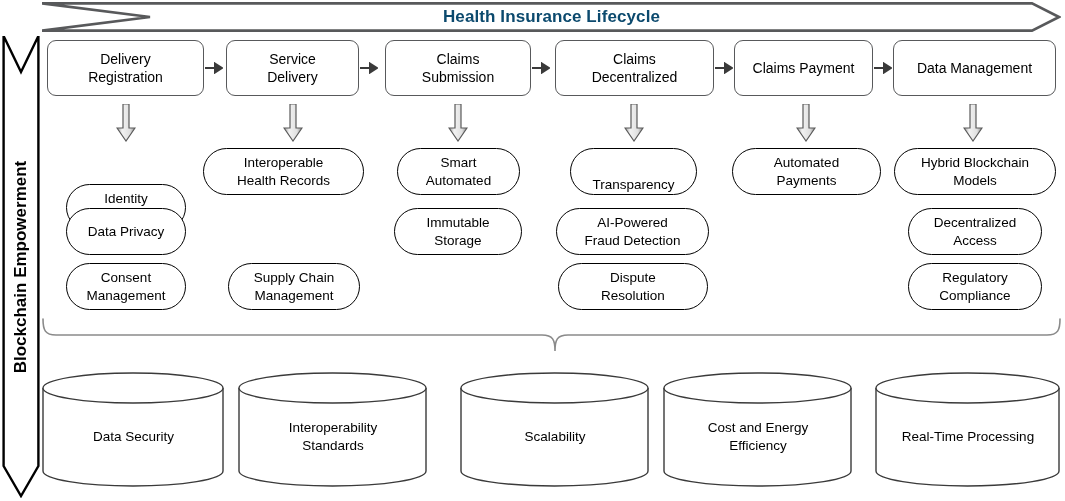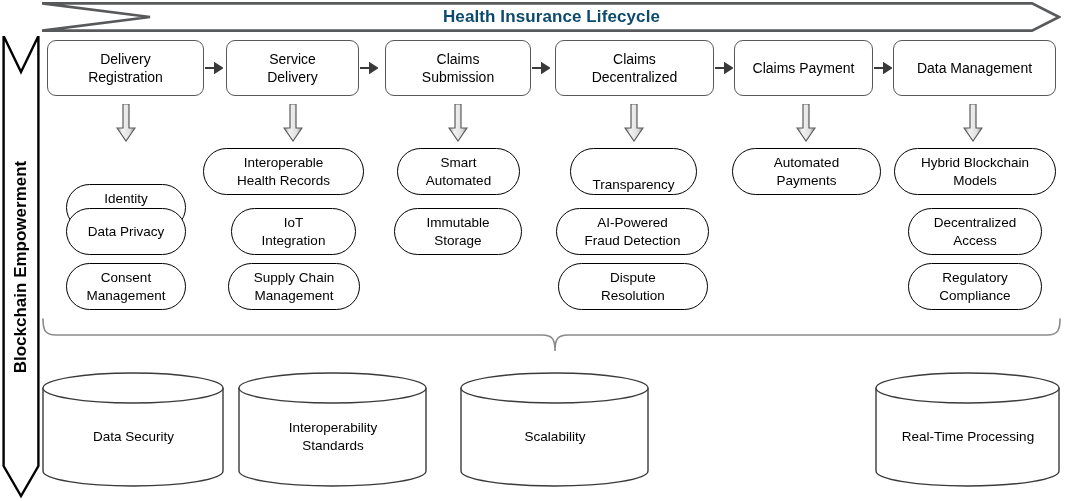--- a/index.html
+++ b/index.html
@@ -179,23 +179,20 @@
   <div class="pill" style="left:66px;width:120px;top:208px;">
     <span>Data Privacy</span>
   </div>
   <div class="pill" style="left:66px;width:120px;top:263px;">
     <span><span>Consent</span><br><span>Management</span></span>
   </div>
 
   <div class="pill" style="left:203px;width:161px;top:148px;">
     <span><span>Interoperable</span><br><span>Health Records</span></span>
   </div>
-  <div class="pill" style="left:231px;width:125px;top:208px;">
-    <span><span>IoT</span><br><span>Integration</span></span>
-  </div>
   <div class="pill" style="left:228px;width:132px;top:263px;">
     <span><span>Supply Chain</span><br><span>Management</span></span>
   </div>
 
   <div class="pill" style="left:397px;width:123px;top:148px;">
     <span><span>Smart</span><br><span>Automated</span></span>
   </div>
   <div class="pill" style="left:394px;width:128px;top:208px;">
     <span><span>Immutable</span><br><span>Storage</span></span>
   </div>
@@ -254,20 +251,29 @@
   <div class="cyl" style="left:460px;width:190px;">
     <svg width="190" height="115" viewBox="0 0 190 115" xmlns="http://www.w3.org/2000/svg">
       <path d="M1,16 L1,99 C1,107.3 42.8,114 94.5,114 C146.2,114 188,107.3 188,99 L188,16" fill="#fff" stroke="#3a3a3a" stroke-width="1.4"></path>
       <ellipse cx="94.5" cy="16" rx="93.5" ry="15" fill="#fff" stroke="#3a3a3a" stroke-width="1.4"></ellipse>
     </svg>
     <div class="cyl-label">
       <span><span>Scalability</span></span>
     </div>
   </div>
 
+  <div class="cyl" style="left:663px;width:190px;">
+    <svg width="190" height="115" viewBox="0 0 190 115" xmlns="http://www.w3.org/2000/svg">
+      <path d="M1,16 L1,99 C1,107.3 42.8,114 94.5,114 C146.2,114 188,107.3 188,99 L188,16" fill="#fff" stroke="#3a3a3a" stroke-width="1.4"></path>
+      <ellipse cx="94.5" cy="16" rx="93.5" ry="15" fill="#fff" stroke="#3a3a3a" stroke-width="1.4"></ellipse>
+    </svg>
+    <div class="cyl-label">
+      <span><span>Cost and Energy</span><br><span>Efficiency</span></span>
+    </div>
+  </div>
 
   <div class="cyl" style="left:875px;width:186px;">
     <svg width="186" height="115" viewBox="0 0 186 115" xmlns="http://www.w3.org/2000/svg">
       <path d="M1,16 L1,99 C1,107.3 41.9,114 92.5,114 C143.1,114 184,107.3 184,99 L184,16" fill="#fff" stroke="#3a3a3a" stroke-width="1.4"></path>
       <ellipse cx="92.5" cy="16" rx="91.5" ry="15" fill="#fff" stroke="#3a3a3a" stroke-width="1.4"></ellipse>
     </svg>
     <div class="cyl-label">
       <span><span>Real-Time Processing</span></span>
     </div>
   </div>

